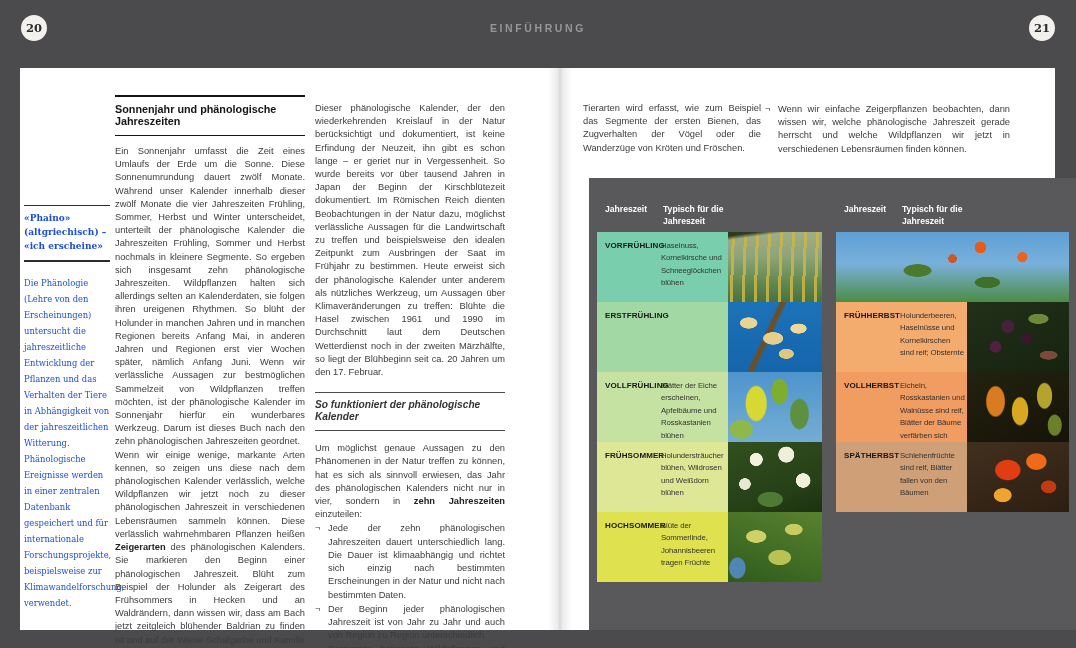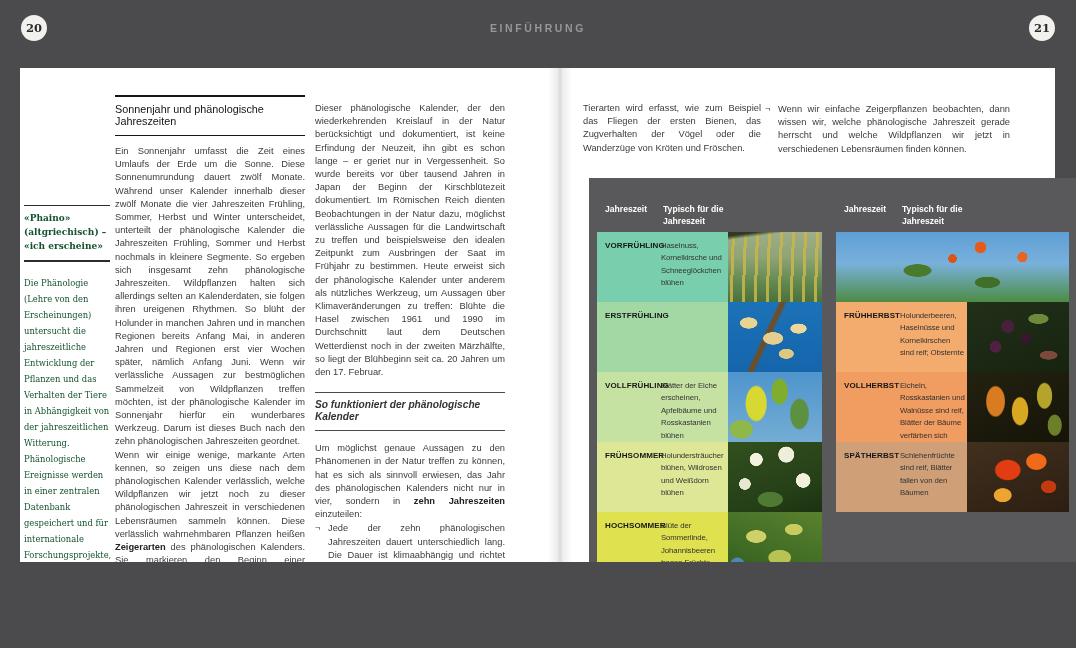--- a/index.html
+++ b/index.html
@@ -1,45 +1,45 @@
 <!DOCTYPE html>
 <html><head>
 <meta charset="utf-8">
 <style>
   html,body{margin:0;padding:0;}
   body{width:1076px;height:648px;background:#4b4b4d;font-family:"Liberation Sans",sans-serif;-webkit-font-smoothing:antialiased;}
-  .stage{position:relative;width:1076px;height:562px;overflow:hidden;}
+  .stage{position:relative;width:1076px;height:648px;overflow:hidden;}
 
   
   .pagenum{position:absolute;top:15px;width:26px;height:26px;border-radius:50%;background:#f2f1ee;color:#2b2b2b;
     font-weight:bold;font-size:11.5px;display:flex;align-items:center;justify-content:center;font-family:"DejaVu Serif",serif;}
   .pagenum.left{left:21px;} .pagenum.right{right:21px;}
   .running-head{position:absolute;top:22px;left:0;right:0;text-align:center;color:#97979a;font-size:10.5px;
     font-weight:bold;letter-spacing:2.6px;}
 
   
   .spread{position:absolute;left:20px;top:68px;width:1035px;height:562px;background:#ffffff;}
   .spine{position:absolute;left:528px;top:0;width:24px;height:100%;
     background:linear-gradient(90deg,rgba(0,0,0,0) 0%,rgba(0,0,0,0.08) 40%,rgba(0,0,0,0.15) 50%,rgba(0,0,0,0.07) 62%,rgba(0,0,0,0) 100%);}
 
   
-  .margin-note{position:absolute;left:4px;top:137px;width:86px;color:#14532d;font-family:"DejaVu Serif",serif;}
+  .margin-note{position:absolute;left:4px;top:137px;width:86px;color:#1d4ed8;font-family:"DejaVu Serif",serif;}
   .mn-head{border-top:1px solid #2c2c2c;border-bottom:2px solid #2c2c2c;padding:5px 0 7px;font-weight:bold;
     font-size:9px;line-height:14px;}
   .mn-body{padding-top:13px;font-size:8.4px;line-height:16px;}
 
   
   .col{position:absolute;color:#3b3b3b;font-size:9.3px;line-height:13.2px;text-align:justify;}
   .col p{margin:0;}
   .col1{left:95px;top:27px;width:190px;}
   .col2{left:295px;top:34px;width:190px;}
   .col3{left:563px;top:34px;width:178px;}
   .col4{left:745px;top:34px;width:245px;}
   .heading{margin:0 0 9px 0;border-top:2px solid #141414;border-bottom:1px solid #141414;padding:6px 0 8px;
-    font-size:10.8px;font-weight:normal;color:#141414;text-align:left;line-height:12px;}
+    font-size:10.8px;font-weight:bold;color:#141414;text-align:left;line-height:12px;}
   .subheading{margin:13px 0 11px 0;border-top:1px solid #4a4a4a;border-bottom:1px solid #4a4a4a;padding:6px 0 7px;
     font-size:10.2px;font-style:italic;font-weight:bold;color:#333;text-align:left;line-height:12px;}
   .bullet{position:relative;padding-left:13px;margin-top:1px;}
   .bullet .marker{position:absolute;left:0;top:0;color:#3b3b3b;}
   strong{color:#222;}
 
   
   .panel{position:absolute;left:545px;top:110px;width:490px;height:452px;background:#59595b;margin-left:24px;}
   .stable{position:absolute;top:25px;}
   .t1{left:8px;width:225px;}
@@ -145,21 +145,21 @@
     <div class="col col2">
       <p>Dieser phänologische Kalender, der den wiederkehrenden Kreislauf in der Natur berücksichtigt und dokumentiert, ist keine Erfindung der Neuzeit, ihn gibt es schon lange – er geriet nur in Vergessenheit. So wurde bereits vor über tausend Jahren in Japan der Beginn der Kirschblütezeit dokumentiert. Im Römischen Reich dienten Beobachtungen in der Natur dazu, möglichst verlässliche Aussagen für die Landwirtschaft zu treffen und beispielsweise den idealen Zeitpunkt zum Ausbringen der Saat im Frühjahr zu bestimmen. Heute erweist sich der phänologische Kalender unter anderem als nützliches Werkzeug, um Aussagen über Klimaveränderungen zu treffen: Blühte die Hasel zwischen 1961 und 1990 im Durchschnitt laut dem Deutschen Wetterdienst noch in der zweiten Märzhälfte, so liegt der Blühbeginn seit ca. 20 Jahren um den 17. Februar.</p>
       <h3 class="subheading">So funktioniert der phänologische Kalender</h3>
       <p><span>Um möglichst genaue Aussagen zu den Phänomenen in der Natur treffen zu können, hat es sich als sinnvoll erwiesen, das Jahr des phänologischen Kalenders nicht nur in vier, sondern in </span><strong>zehn Jahreszeiten</strong><span> einzuteilen:</span></p>
       <div class="bullet"><span class="marker">¬</span><span>Jede der zehn phänologischen Jahreszeiten dauert unterschiedlich lang. Die Dauer ist klimaabhängig und richtet sich einzig nach bestimmten Erscheinungen in der Natur und nicht nach bestimmten Daten.</span></div>
       <div class="bullet"><span class="marker">¬</span><span>Der Beginn jeder phänologischen Jahreszeit ist von Jahr zu Jahr und auch von Region zu Region unterschiedlich.</span></div>
       <div class="bullet"><span class="marker">¬</span><span>Bestimmte bekannte Wildpflanzen und auch Nutzpflanzen aus der Landwirtschaft dienen als typische phänologische Zeigerpflanzen. Auch das rhythmische Verhalten bestimmter</span></div>
     </div>
 
     <div class="col col3">
-      <p>Tierarten wird erfasst, wie zum Beispiel das Fliegen der ersten Bienen, das Zugverhalten der Vögel oder die Wanderzüge von Kröten und Fröschen.</p>
+      <p>Tierarten wird erfasst, wie zum Beispiel das Segmente der ersten Bienen, das Zugverhalten der Vögel oder die Wanderzüge von Kröten und Fröschen.</p>
     </div>
     <div class="col col4">
       <div class="bullet"><span class="marker">¬</span><span>Wenn wir einfache Zeigerpflanzen beobachten, dann wissen wir, welche phänologische Jahreszeit gerade herrscht und welche Wildpflanzen wir jetzt in verschiedenen Lebensräumen finden können.</span></div>
     </div>
 
     <div class="panel">
 
       <div class="stable t1">
         <div class="thead">
           <div class="th1">Jahreszeit</div>

